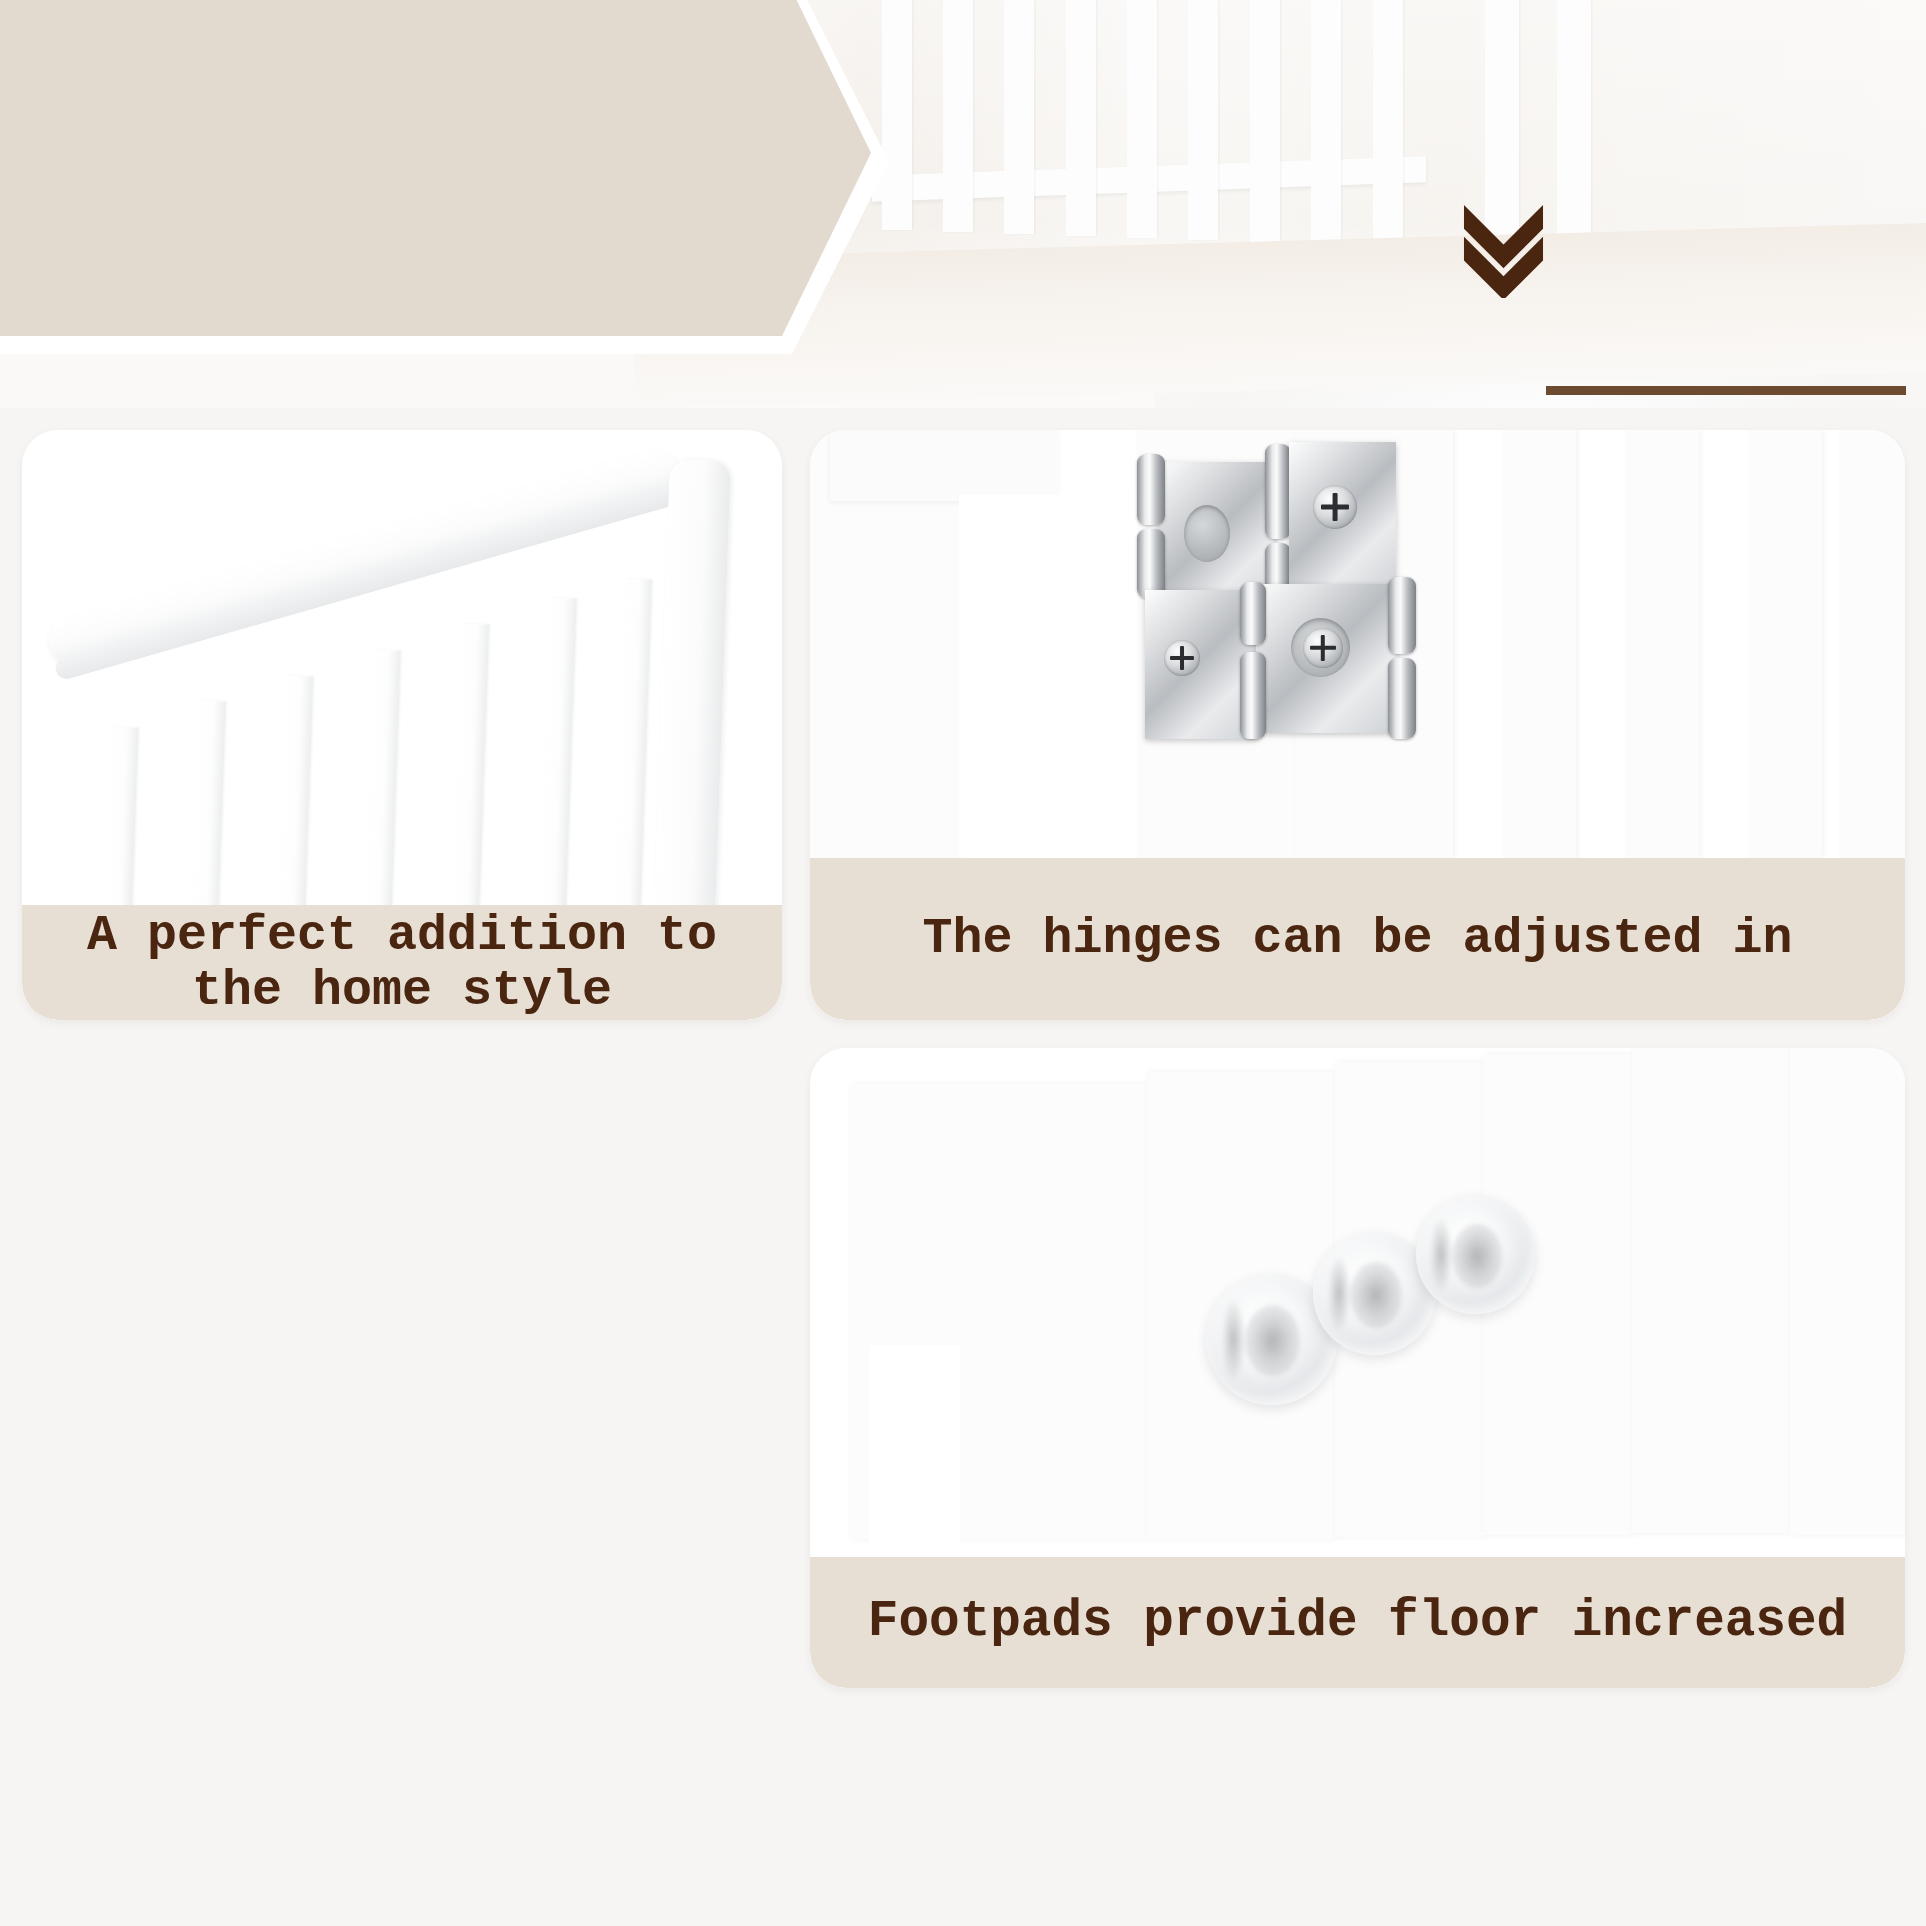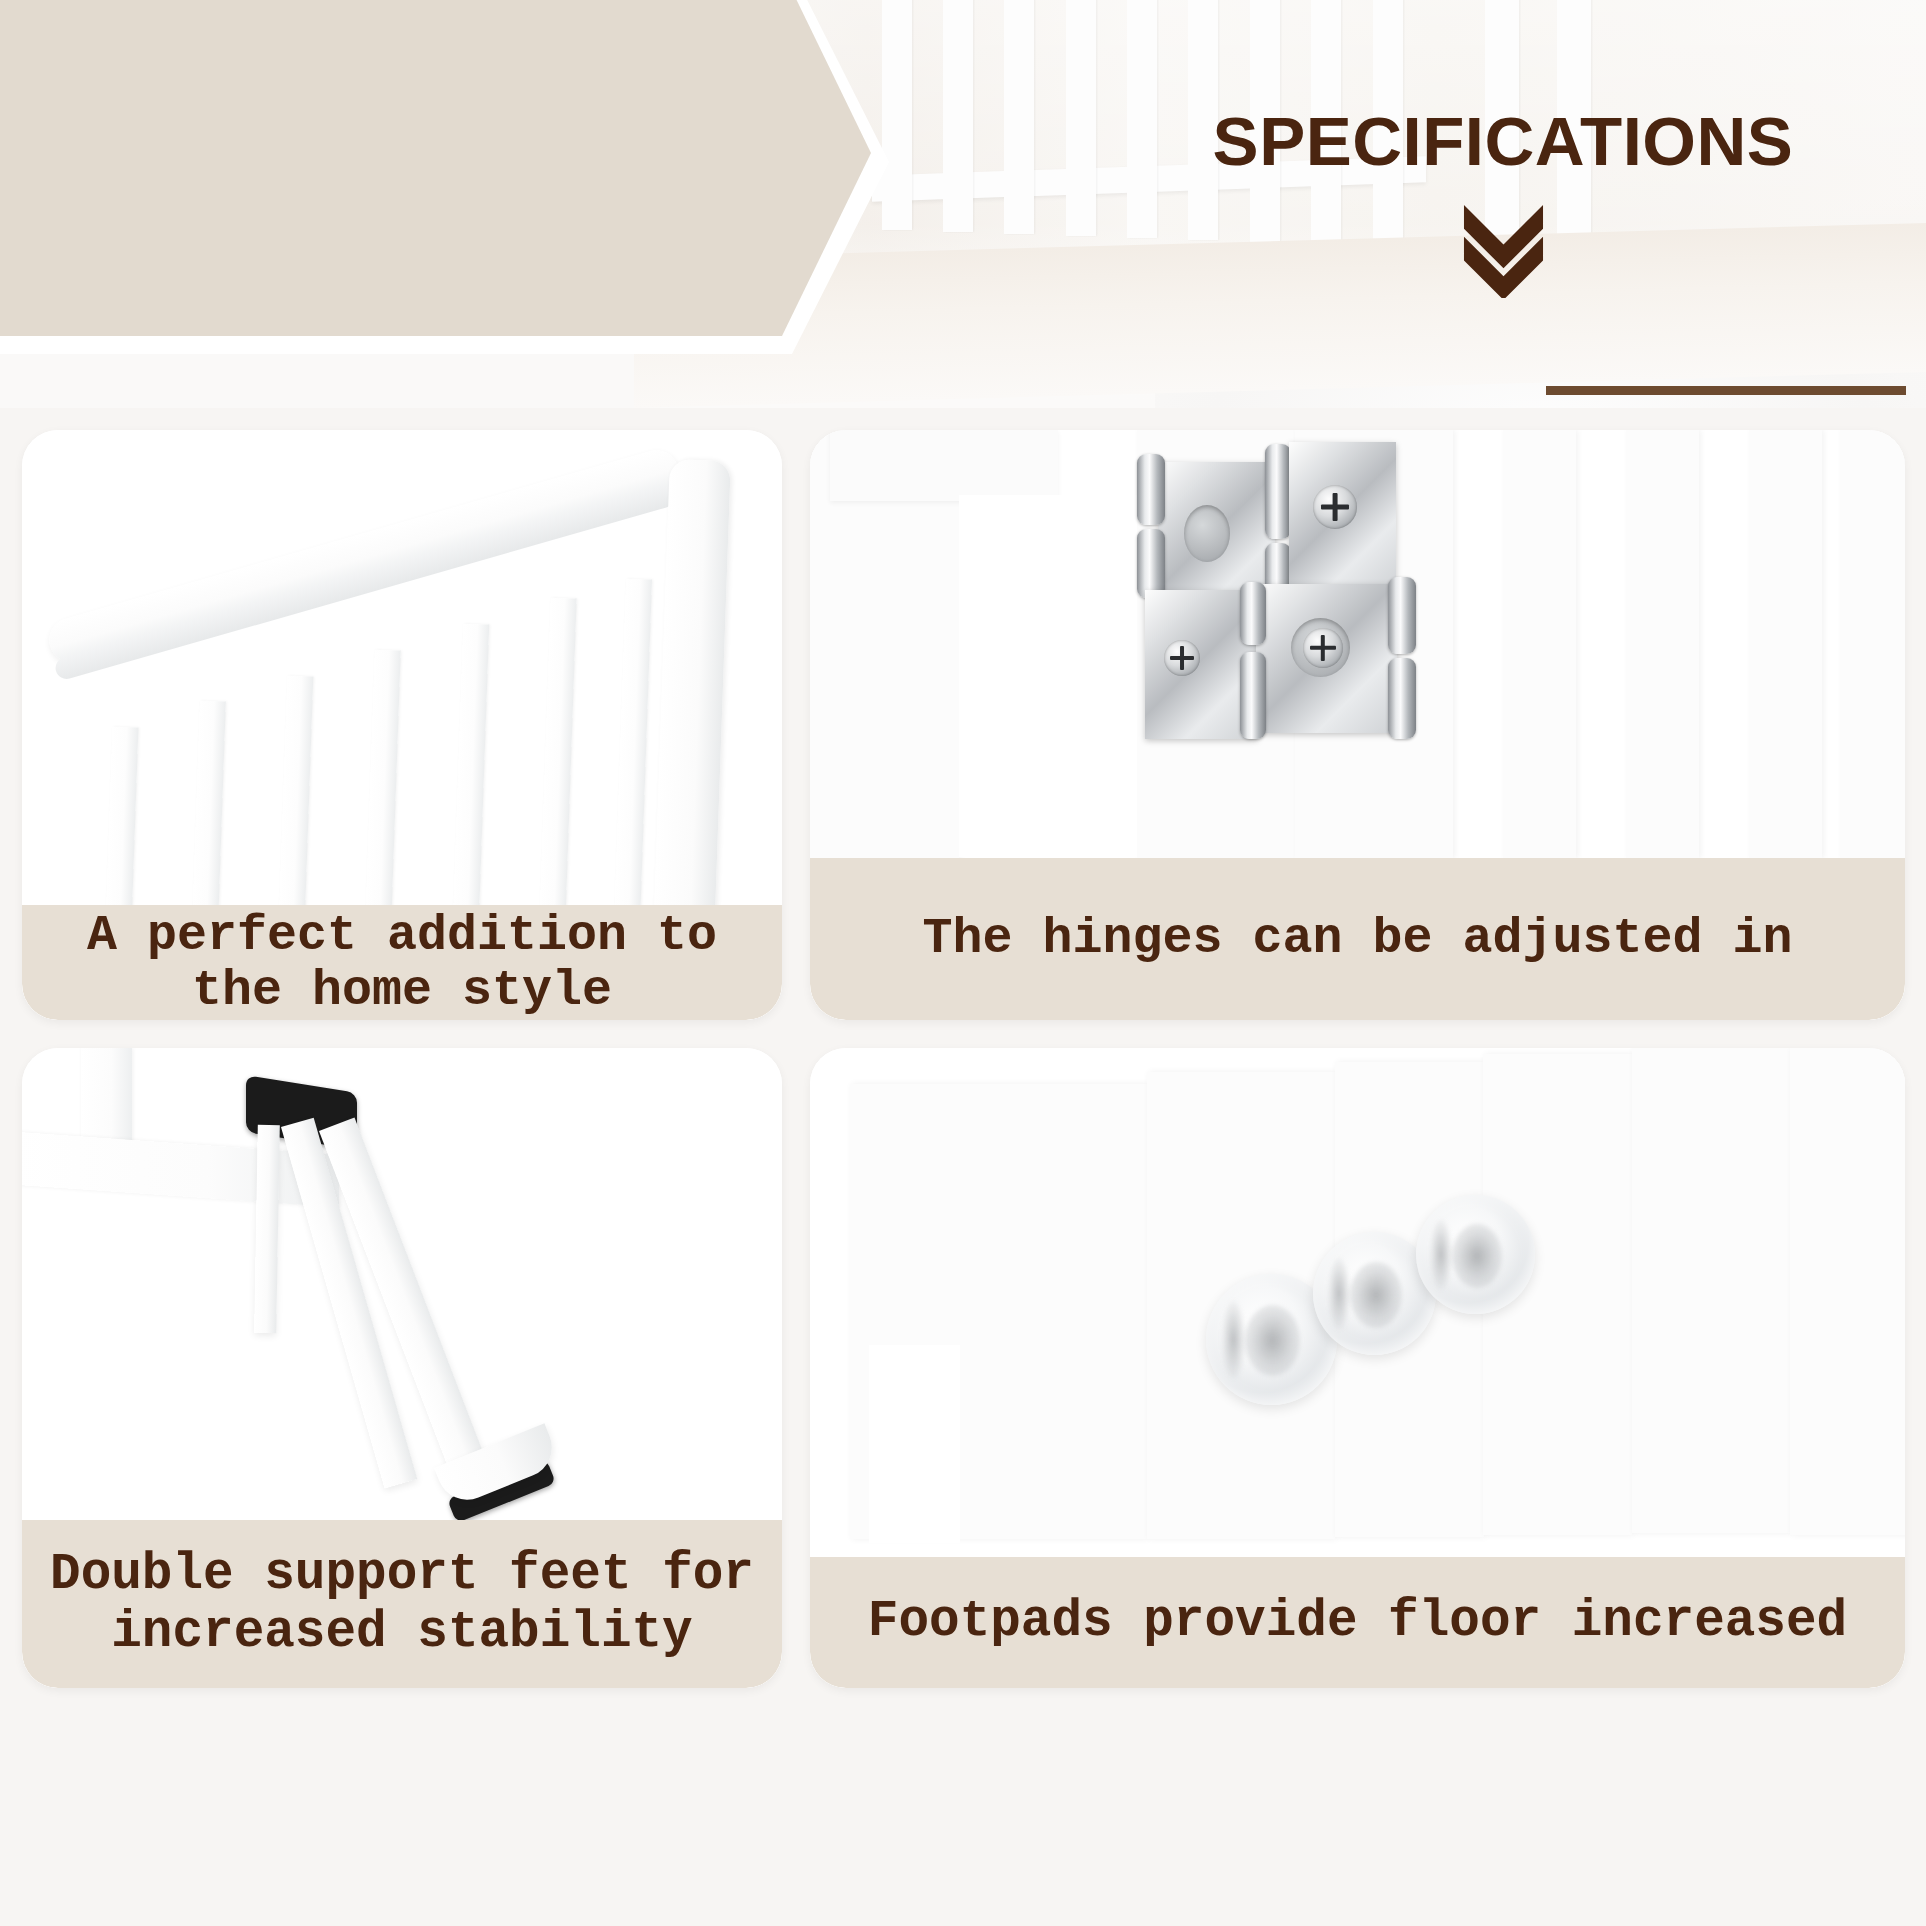--- a/index.html
+++ b/index.html
@@ -238,21 +238,20 @@
 
   <div class="banner-stroke"></div>
   <div class="banner banner-inner"></div>
 
   <div class="title">
     <div>FREESTANDING</div>
     <div>WOODEN FENCE</div>
   </div>
   <div class="subtitle">Make Your life Comfortable</div>
 
-  <div class="spec-title">SPECIFICATIONS</div>
 
   <div class="chev-wrap">
     <svg class="chev" width="83" height="95" viewBox="0 0 84 96" aria-hidden="true">
       <polygon points="2,2 42,42 82,2 82,26 42,66 2,26" fill="#4a2510"></polygon>
       <polygon points="2,34 42,74 82,34 82,58 42,98 2,58" fill="#4a2510"></polygon>
     </svg>
   </div>
 
   <div class="brown-rule"></div>
 </div>
@@ -309,38 +308,20 @@
       <div class="knuckle" style="left:578px;top:147px;width:28px;height:77px;"></div>
       <div class="knuckle" style="left:578px;top:228px;width:28px;height:81px;"></div>
     </div>
     <div class="caption two">
       <div>
         <div>The hinges can be adjusted in</div>
       </div>
     </div>
   </div>
 
-  <div class="card c3">
-    <div class="photo">
-      <div class="c3post" style="left:59px;top:0;width:51px;height:119px;"></div>
-      <div class="c3post" style="left:-10px;top:95px;width:327px;height:53px;transform:skewY(4deg);"></div>
-      <div class="blackcap" style="left:224px;top:36px;width:111px;height:57px;transform:skewY(9deg);border-radius:10px;"></div>
-      <div class="c3leg" style="left:234px;top:77px;width:22px;height:208px;transform:rotate(1deg);"></div>
-      <div class="c3leg" style="left:259px;top:79px;width:34px;height:376px;transform:rotate(-16deg);transform-origin:top left;"></div>
-      <div class="c3leg" style="left:297px;top:83px;width:38px;height:396px;transform:rotate(-21deg);transform-origin:top left;"></div>
-      <div class="blackcap" style="left:426px;top:430px;width:107px;height:26px;transform:rotate(-22deg);"></div>
-      <div class="c3leg" style="left:416px;top:396px;width:119px;height:44px;border-radius:0 0 30px 30px;transform:rotate(-22deg);"></div>
-    </div>
-    <div class="caption two2">
-      <div>
-        <div>Double support feet for</div>
-        <div>increased stability</div>
-      </div>
-    </div>
-  </div>
 
   <div class="card c4">
     <div class="photo">
       <div class="c4slab" style="left:40px;top:36px;width:297px;height:455px;"></div>
       <div class="c4slab" style="left:337px;top:24px;width:188px;height:467px;"></div>
       <div class="c4slab" style="left:525px;top:14px;width:149px;height:475px;"></div>
       <div class="c4slab" style="left:673px;top:6px;width:149px;height:481px;"></div>
       <div class="c4slab" style="left:822px;top:0;width:158px;height:485px;"></div>
       <div class="c4slab" style="left:980px;top:0;width:119px;height:487px;"></div>
       <div class="c2gap" style="left:59px;top:297px;width:91px;height:198px;"></div>

